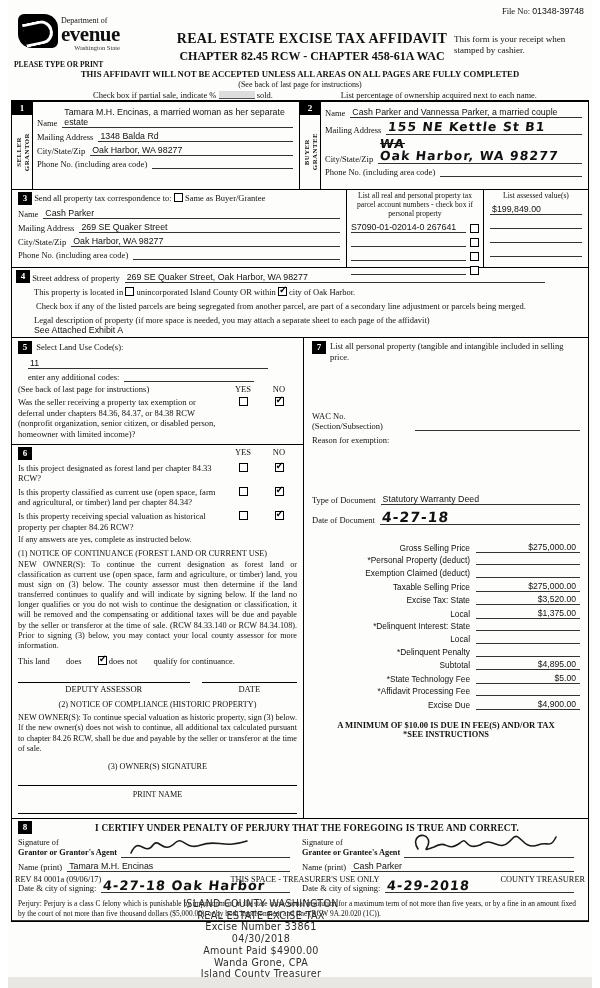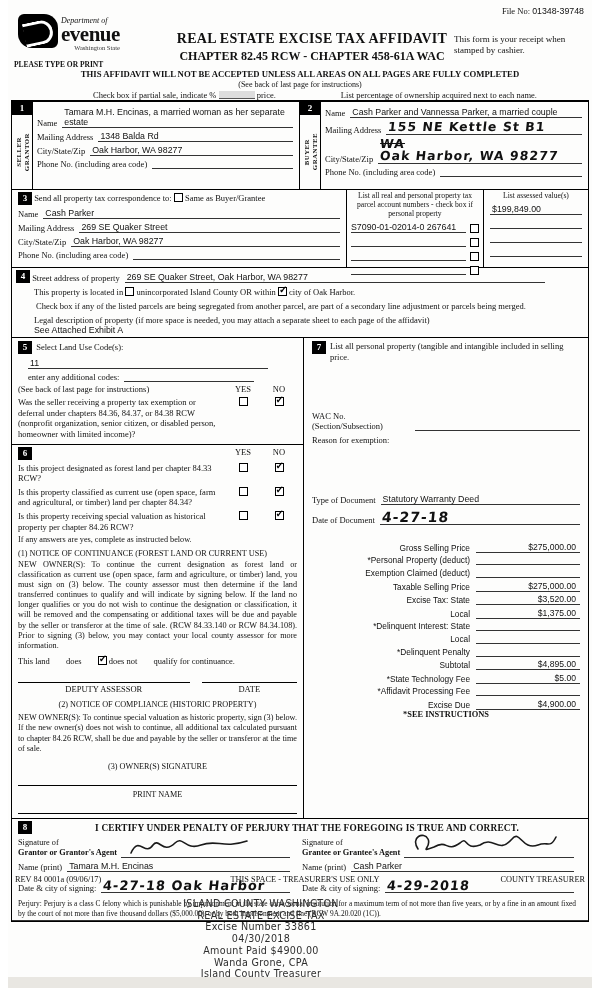--- a/index.html
+++ b/index.html
@@ -8,21 +8,21 @@
 
   
   .top { height:100px; position:relative; font-size:8.5px; }
   .file-no { position:absolute; top:6px; right:8px; font-size:8.5px; }
   .logo { position:absolute; top:14px; left:10px; width:160px; }
   .logo-row { display:flex; align-items:flex-start; }
   .logo-mark { width:40px; height:34px; background:#000; border-radius:6px 14px 6px 14px; position:relative; flex:0 0 auto; }
   .logo-mark::after { content:""; position:absolute; left:6px; top:7px; width:26px; height:18px;
      border:3px solid #fff; border-left:none; border-radius:0 12px 12px 0; transform:rotate(-12deg); }
   .logo-txt { margin-left:3px; line-height:1; }
-  .logo-dept { font-size:8px; margin-top:3px;font-style:italic; }
+  .logo-dept { font-size:8px; margin-top:3px; }
   .logo-rev { font-size:21px; font-weight:700; letter-spacing:-0.5px; margin-top:-1px; }
   .logo-state { font-size:6.5px; text-align:right; color:#333; }
   .please-type { position:absolute; top:60px; left:6px; font-size:7.5px; font-weight:700; }
   .title-block { position:absolute; top:31px; left:168px; width:272px; text-align:center; }
   .main-title { font-size:14px; font-weight:700; letter-spacing:0.3px; }
   .sub-title { font-size:12px; font-weight:700; margin-top:2px; }
   .receipt-note { position:absolute; top:34px; right:10px; width:128px; font-size:9px; text-align:left; line-height:1.25; }
   .warning { position:absolute; top:69px; left:0; right:0; text-align:center; font-size:8.7px; font-weight:700; }
   .seeback { position:absolute; top:80px; left:0; right:0; text-align:center; font-size:8px; }
   .partial-row { position:absolute; top:90px; left:0; right:0; font-size:8.5px; display:flex; }
@@ -144,21 +144,21 @@
       <div class="main-title">REAL ESTATE EXCISE TAX AFFIDAVIT</div>
       <div class="sub-title">CHAPTER 82.45 RCW - CHAPTER 458-61A WAC</div>
     </div>
     <div class="receipt-note">This form is your receipt when stamped by cashier.</div>
     <div class="warning">THIS AFFIDAVIT WILL NOT BE ACCEPTED UNLESS ALL AREAS ON ALL PAGES ARE FULLY COMPLETED</div>
     <div class="seeback">(See back of last page for instructions)</div>
     <div class="partial-row">
       <div class="partial-left">
         <span>Check box if partial sale, indicate %</span>
         <span class="blank-inline"></span>
-        <span>price.</span>
+        <span>sold.</span>
       </div>
       <div class="partial-right">List percentage of ownership acquired next to each name.</div>
     </div>
   </div>
 
   <div class="form-table">
 
     <div class="row-parties">
       <div class="party seller">
         <div class="party-side">
@@ -425,20 +425,21 @@
           </div>
         <div class="amt-row">
             <span class="amt-label">*Affidavit Processing Fee</span>
             <span class="amt-val"></span>
           </div>
         <div class="amt-row">
             <span class="amt-label">Excise Due</span>
             <span class="amt-val">$4,900.00</span>
           </div>
 
+        <div class="min-due">A MINIMUM OF $10.00 IS DUE IN FEE(S) AND/OR TAX</div>
         <div class="min-due2">*SEE INSTRUCTIONS</div>
       </div>
     </div>
 
     <div class="row-certify">
       <div class="certify-line">
         <span class="badge">8</span>
         <span class="certify-text">I CERTIFY UNDER PENALTY OF PERJURY THAT THE FOREGOING IS TRUE AND CORRECT.</span>
       </div>
     </div>

